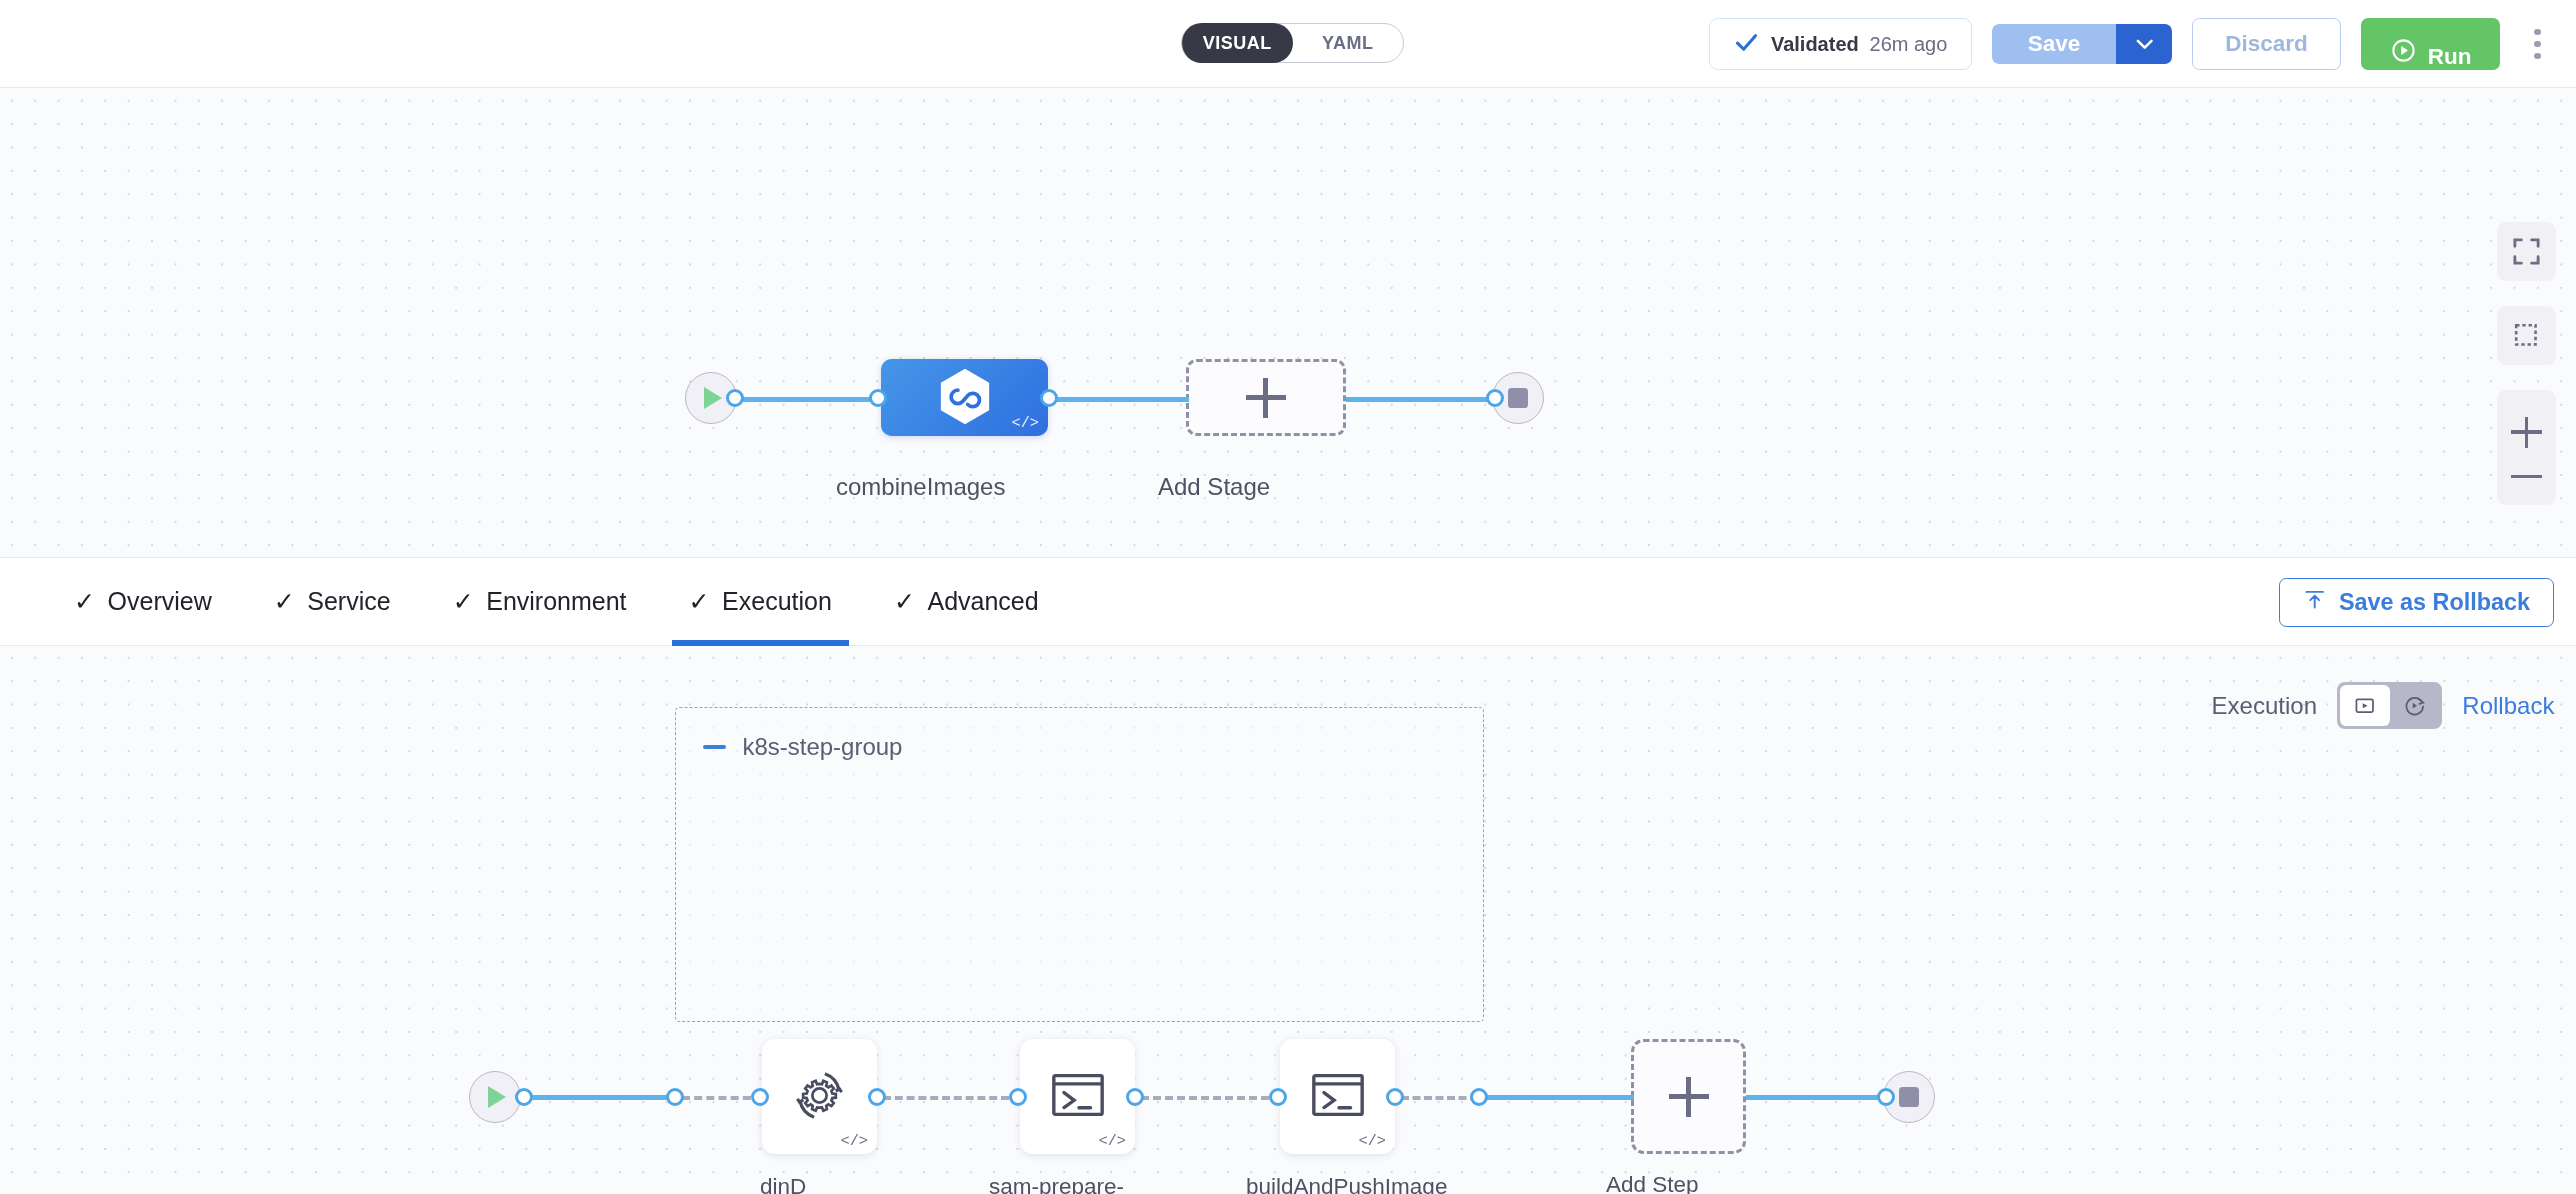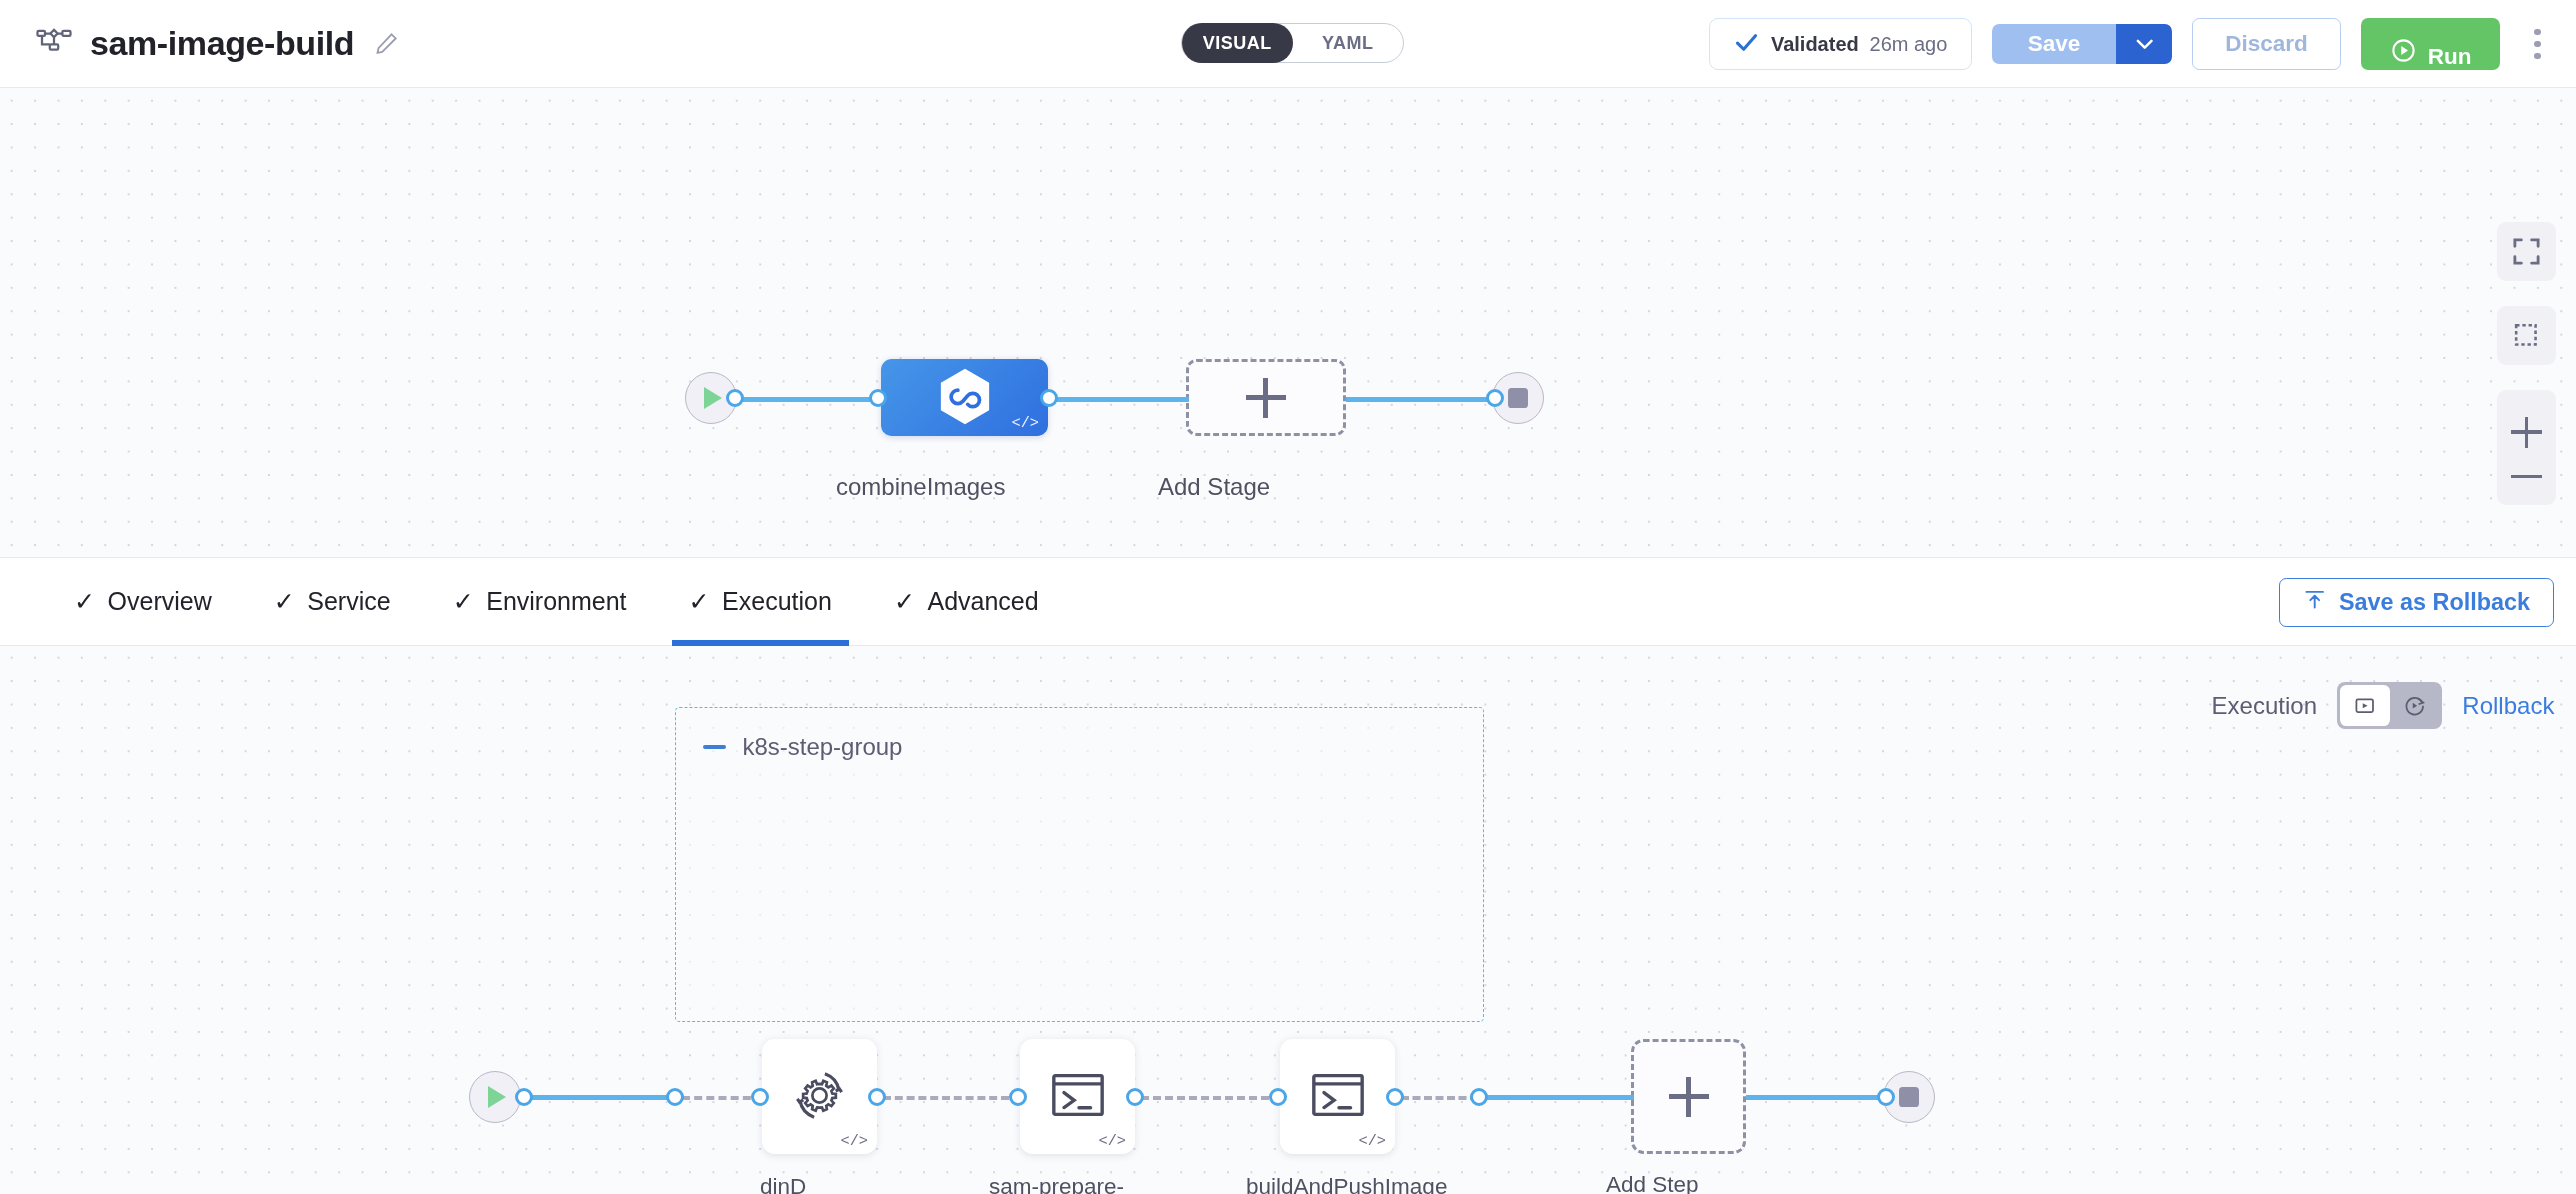--- a/index.html
+++ b/index.html
@@ -211,37 +211,20 @@
     align-items:center; justify-content:center; cursor:pointer;
   }
   .seg-item.active { background: #ffffff; }
 </style>
 </head>
 <body>
 
 <div class="app">
 
   <div class="header">
-    <div class="hdr-left">
-      <span class="pipeline-icon">
-        <svg width="36" height="36" viewBox="0 0 24 24" fill="none" stroke="#61637a" stroke-width="1.5">
-          <rect x="1" y="3.2" width="5" height="3.4" rx="0.8"></rect>
-          <rect x="17.6" y="3.2" width="5.4" height="3.4" rx="0.8"></rect>
-          <rect x="9.2" y="12.2" width="5.6" height="3.6" rx="0.8"></rect>
-          <path d="M12 2.6 L14.4 5 L12 7.4 L9.6 5 Z"></path>
-          <path d="M6 5 h3.6 M14.4 5 h3.2 M12 7.4 v4.8 M4 6.6 v5.6 h5.2"></path>
-        </svg>
-      </span>
-      <span class="pipeline-title">sam-image-build</span>
-      <span class="edit-pencil">
-        <svg width="27" height="27" viewBox="0 0 24 24" fill="none" stroke="#9b9db1" stroke-width="1.6">
-          <path d="M16.5 3.8 L20.2 7.5 L8.2 19.5 L4 20.4 L4.9 16.2 Z"></path>
-        </svg>
-      </span>
-    </div>
 
     <div class="mode-toggle">
       <div class="mode-opt active">VISUAL</div>
       <div class="mode-opt">YAML</div>
     </div>
 
     <div class="hdr-right">
       <div class="validated-chip">
         <span>
           <svg width="27" height="27" viewBox="0 0 24 24" fill="none" stroke="#2b70d6" stroke-width="2.8" stroke-linecap="round" stroke-linejoin="round">

